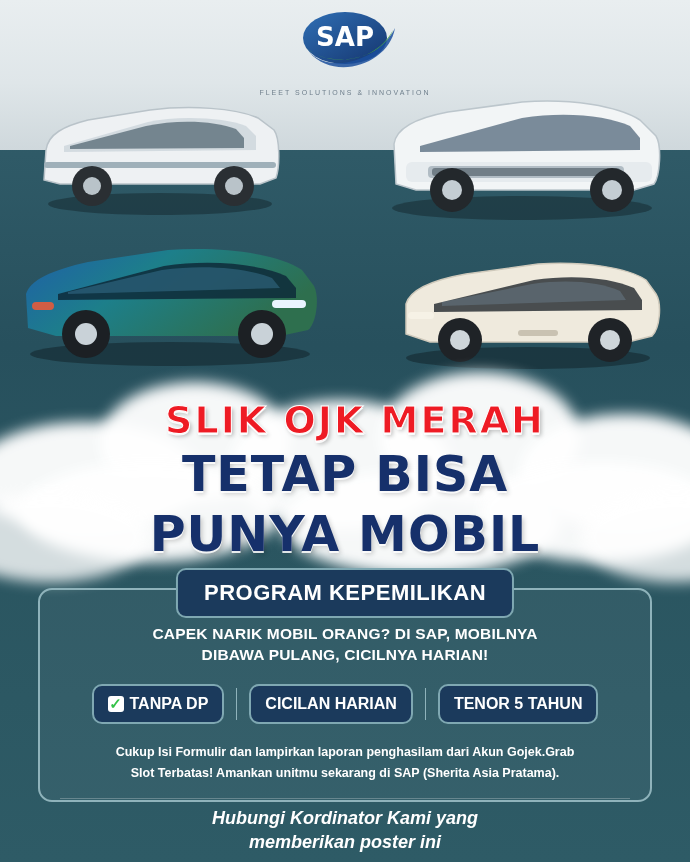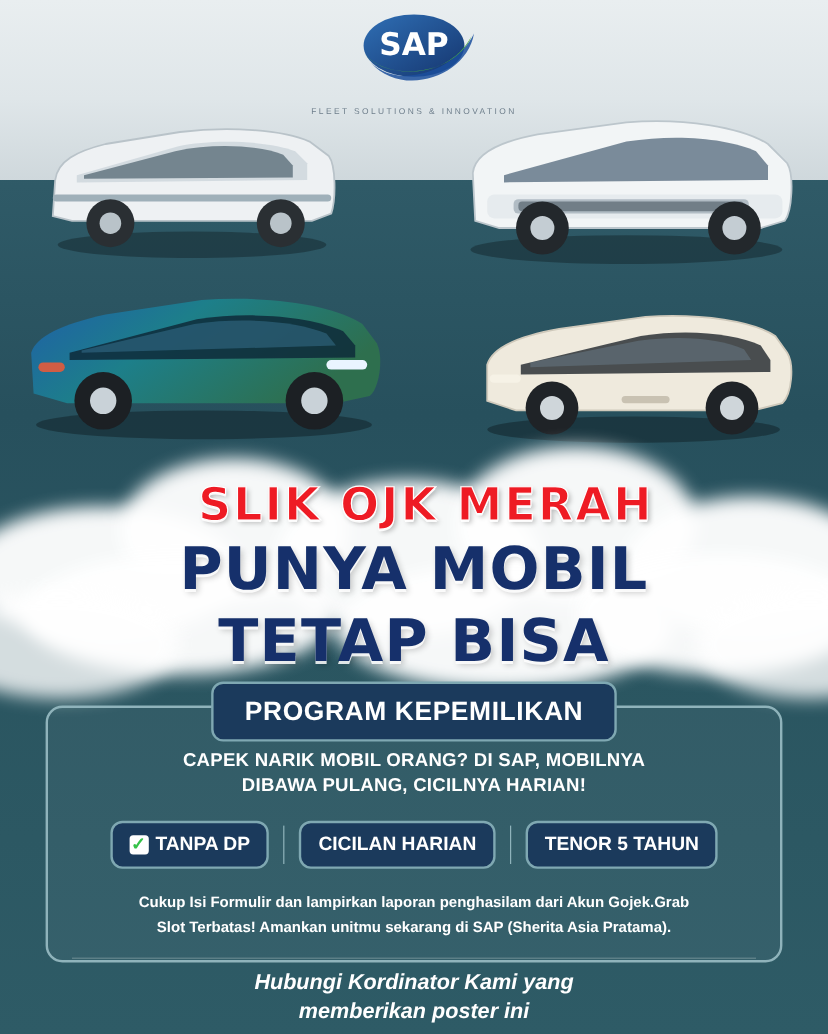--- a/index.html
+++ b/index.html
@@ -317,22 +317,22 @@
     <div class="cloud-blob" style="left:540px; top:62px; width:210px; height:115px;"></div>
     <div class="cloud-blob" style="left:40px; top:110px; width:260px; height:100px;"></div>
     <div class="cloud-blob" style="left:300px; top:118px; width:280px; height:105px;"></div>
     <div class="cloud-blob" style="left:500px; top:110px; width:240px; height:100px;"></div>
     <div class="cloud-blob" style="left:-30px; top:140px; width:200px; height:90px; opacity:0.8;"></div>
     <div class="cloud-blob" style="left:600px; top:140px; width:190px; height:90px; opacity:0.8;"></div>
   </div>
 
   <div class="headline">
     <div class="hl-red">SLIK OJK MERAH</div>
+    <div class="hl-blue">TETAP BISA</div>
     <div class="hl-blue">PUNYA  MOBIL</div>
-    <div class="hl-blue">TETAP BISA</div>
   </div>
 
   <div class="panel">
     <div class="program-pill">PROGRAM KEPEMILIKAN</div>
 
     <div class="panel-head">
       <div>CAPEK NARIK MOBIL ORANG?    DI SAP, MOBILNYA</div>
       <div>DIBAWA PULANG, CICILNYA HARIAN!</div>
     </div>
 

